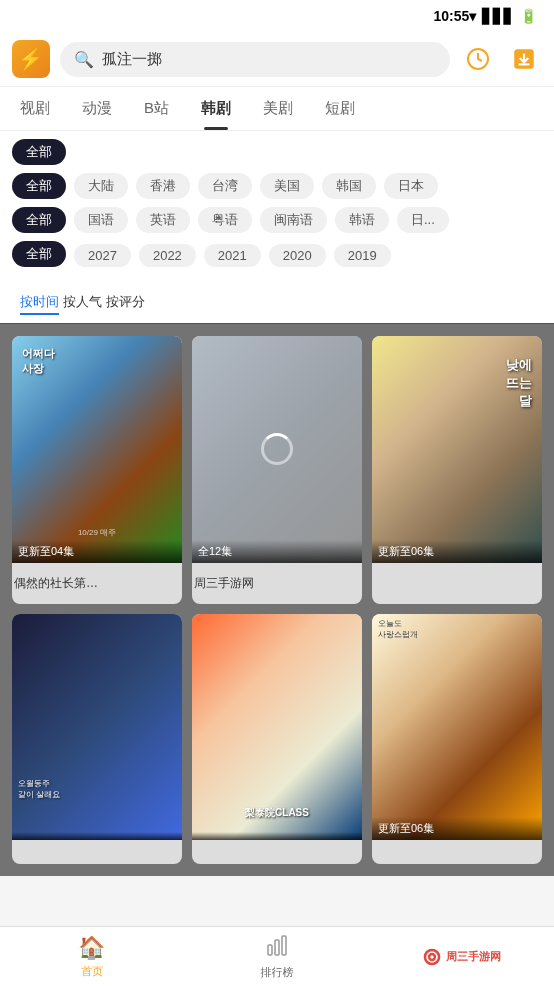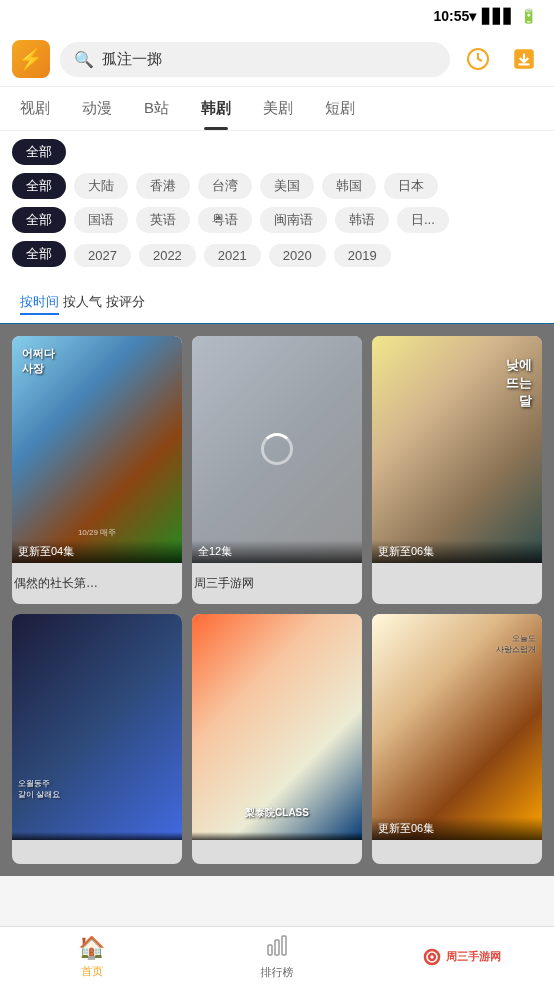--- a/index.html
+++ b/index.html
@@ -421,21 +421,21 @@
     <div class="card">
       <div class="card-poster poster-5">
         <div style="position:absolute;bottom:20px;left:0;right:0;text-align:center;color:#fff;font-size:10px;font-weight:bold;text-shadow:1px 1px 2px rgba(0,0,0,0.8);">梨泰院CLASS</div>
         <div class="card-badge"></div>
       </div>
       <div class="card-title"></div>
     </div>
 
     <div class="card">
       <div class="card-poster poster-6">
-        <div style="position:absolute;top:19px;left:6px;right:6px;color:#333;font-size:8px;text-shadow:0px 0px 2px rgba(255,255,255,0.8);text-align:right;">오늘도<br>사랑스럽개</div>
+        <div style="position:absolute;top:4px;left:6px;right:6px;color:#333;font-size:8px;text-shadow:0px 0px 2px rgba(255,255,255,0.8);">오늘도<br>사랑스럽개</div>
         <div class="card-badge">更新至06集</div>
       </div>
       <div class="card-title"></div>
     </div>
 
   </div>
 </div>
 
 <div class="bottom-nav">
   <div class="bottom-nav-item active">

